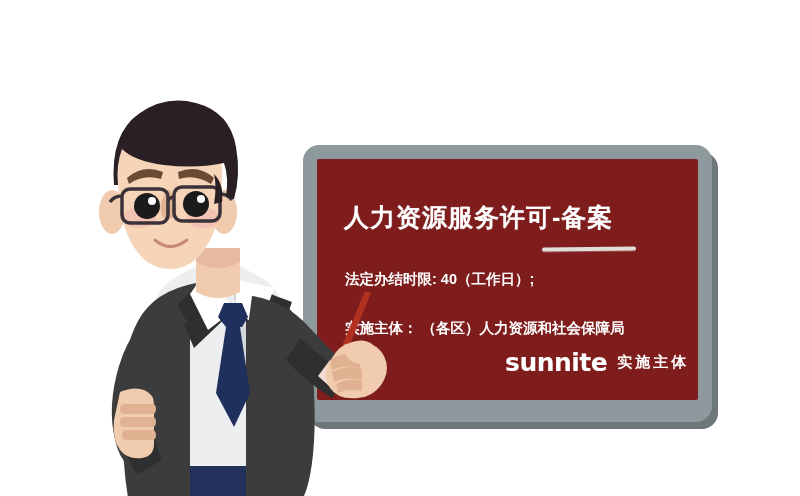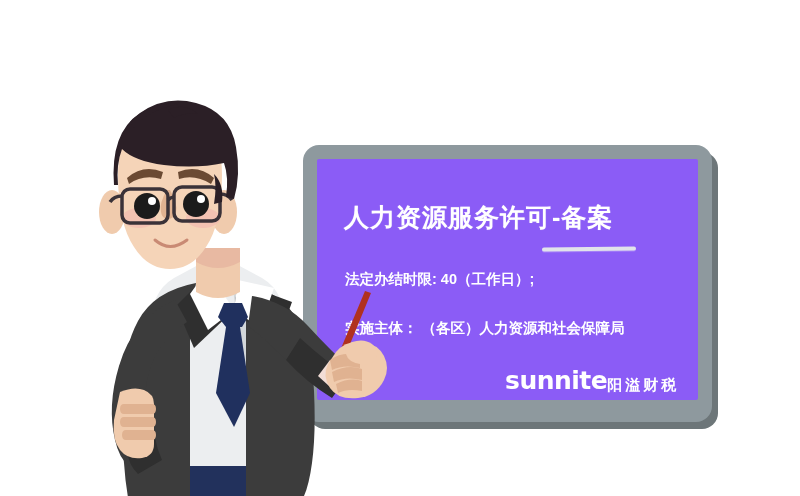--- a/index.html
+++ b/index.html
@@ -41,21 +41,21 @@
     background: #6d7679;
     border-radius: 16px;
     z-index: 0;
   }
   #blackboard-surface {
     position: absolute;
     left: 14px;
     top: 14px;
     right: 14px;
     bottom: 22px;
-    background: #8b5cf6;
+    background: #7f1d1d;
     border-radius: 2px;
     overflow: hidden;
   }
 
   .board-text {
     position: absolute;
     color: #ffffff;
     white-space: nowrap;
     font-weight: bold;
   }
@@ -86,23 +86,24 @@
   #board-line-2 {
     left: 28px;
     top: 160px;
     font-size: 14.5px;
   }
 
   
   #board-logo {
     position: absolute;
     left: 188px;
-    top: 207px;
+    top: 189px;
     display: flex;
-    align-items: flex-end;
+    align-items: center;
+    gap: 10px;
   }
   #logo-mark {
     color: #ffffff;
     font-size: 25px;
     font-weight: bold;
     letter-spacing: -0.5px;
     font-family: "DejaVu Sans", sans-serif;
   }
   #logo-cn {
     color: #ffffff;
@@ -128,21 +129,21 @@
       <div class="board-text" id="board-title">人力资源服务许可-备案</div>
 
       <div id="title-underline"></div>
 
       <div class="board-text" id="board-line-1">法定办结时限: 40（工作日）;</div>
 
       <div class="board-text" id="board-line-2">实施主体： （各区）人力资源和社会保障局</div>
 
       <div id="board-logo">
         <span id="logo-mark">sunnite</span>
-        <span id="logo-cn">阳溢财税</span>
+        <span id="logo-cn">实施主体</span>
       </div>
 
     </div>
   </div>
 
   <div id="person">
     <svg width="800" height="496" viewBox="0 0 800 496" xmlns="http://www.w3.org/2000/svg">
 
       <g>
 

